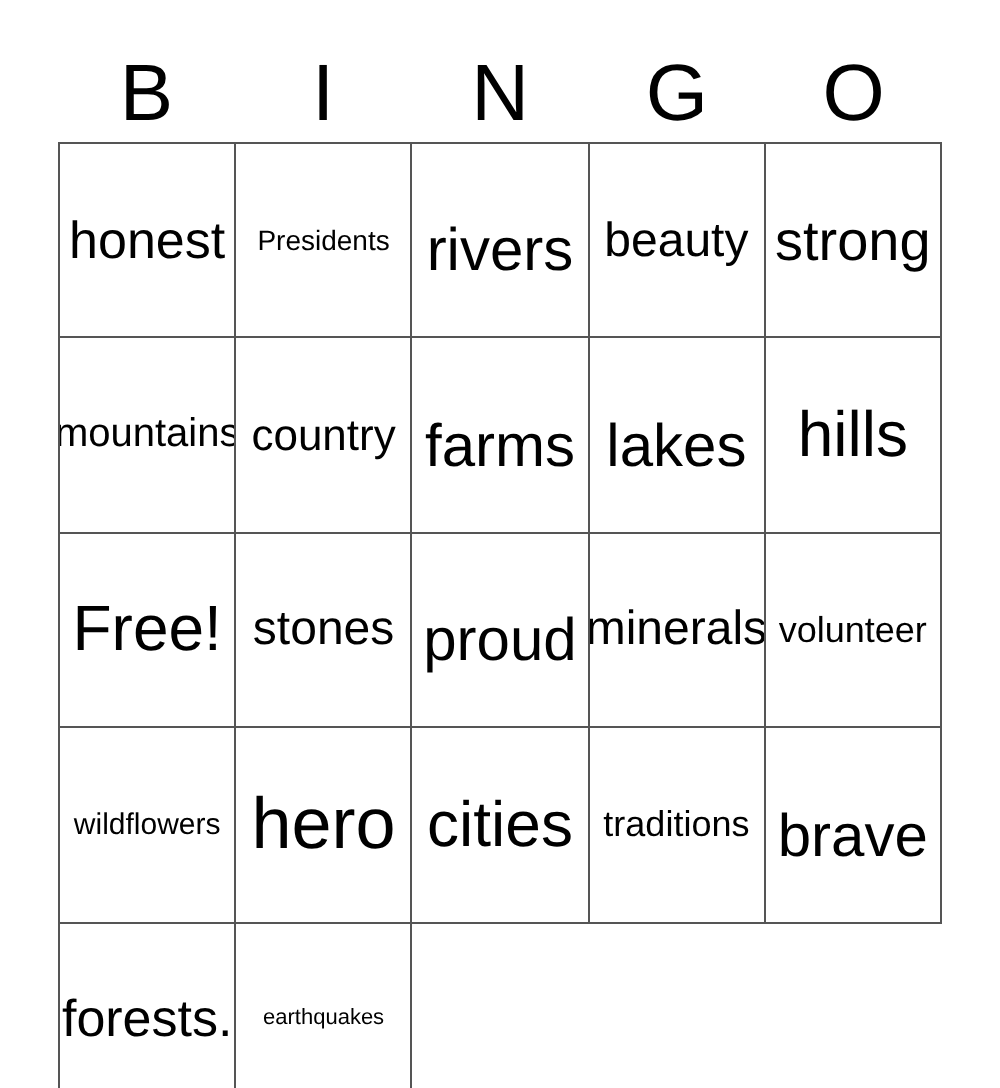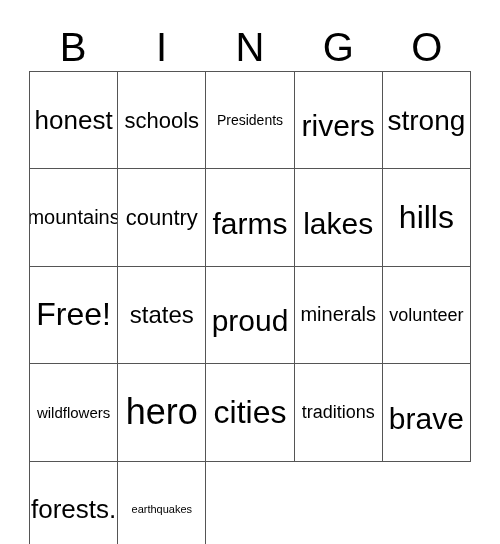--- a/index.html
+++ b/index.html
@@ -77,21 +77,21 @@
     white-space: nowrap;
     color: #000000;
   }
 
   
   .sz-13 { font-size: 11px; }
   .sz-14 { font-size: 14px; }
   .sz-15 { font-size: 15px; }
   .sz-16 { font-size: 20px; }
   .sz-18 { font-size: 18px; }
-  .sz-20 { font-size: 20px; }
+  .sz-20 { font-size: 24px; }
   .sz-22 { font-size: 22px; }
   .sz-24 { font-size: 24px; }
   .sz-26 { font-size: 26px; }
   .sz-28 { font-size: 28px; }
   .sz-30 { font-size: 30px; margin-top: 12px; }
   .sz-32 { font-size: 32px; }
   .sz-36 { font-size: 36px; }
 </style>
 </head>
 <body>
@@ -105,27 +105,27 @@
     <div class="header-letter">G</div>
     <div class="header-letter">O</div>
   </div>
 
   <div id="grid">
 
     <div class="cell">
         <span class="cell-text sz-26">honest</span>
       </div>
     <div class="cell">
-        <span class="cell-text sz-22">schools</span>
-      </div>
-    <div class="cell">
         <span class="cell-text sz-14">Presidents</span>
       </div>
     <div class="cell">
         <span class="cell-text sz-30">rivers</span>
+      </div>
+    <div class="cell">
+        <span class="cell-text sz-24">beauty</span>
       </div>
 
     <div class="cell">
         <span class="cell-text sz-28">strong</span>
       </div>
     <div class="cell">
         <span class="cell-text sz-16">mountains</span>
       </div>
     <div class="cell">
         <span class="cell-text sz-22">country</span>
@@ -137,21 +137,21 @@
     <div class="cell">
         <span class="cell-text sz-30">lakes</span>
       </div>
     <div class="cell">
         <span class="cell-text sz-32">hills</span>
       </div>
     <div class="cell">
         <span class="cell-text sz-32">Free!</span>
       </div>
     <div class="cell">
-        <span class="cell-text sz-24">states</span>
+        <span class="cell-text sz-24">stones</span>
       </div>
 
     <div class="cell">
         <span class="cell-text sz-30">proud</span>
       </div>
     <div class="cell">
         <span class="cell-text sz-20">minerals</span>
       </div>
     <div class="cell">
         <span class="cell-text sz-18">volunteer</span>

